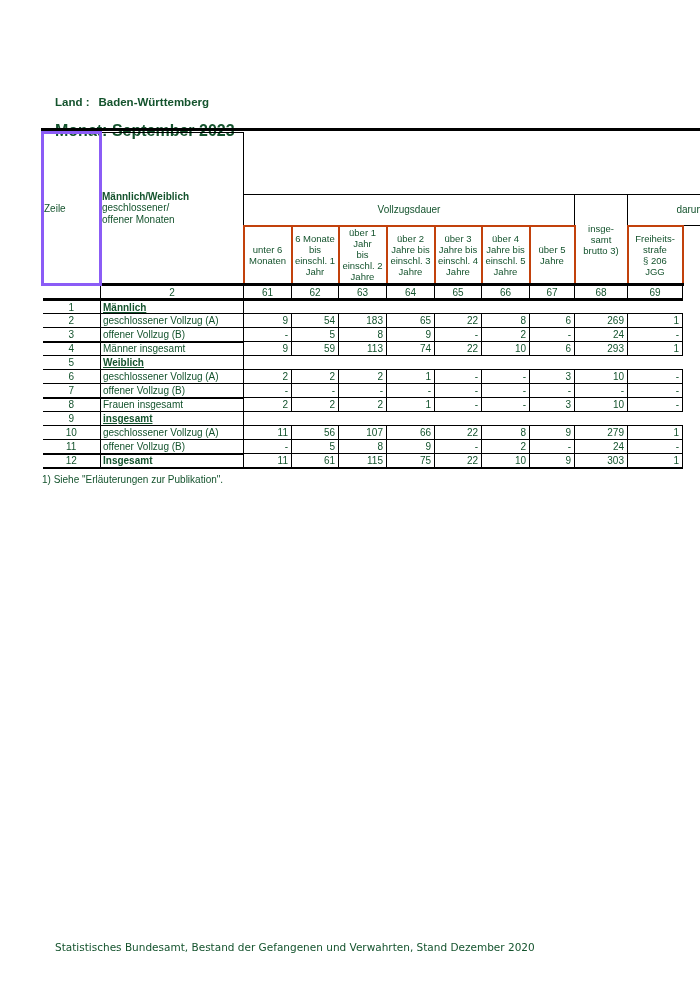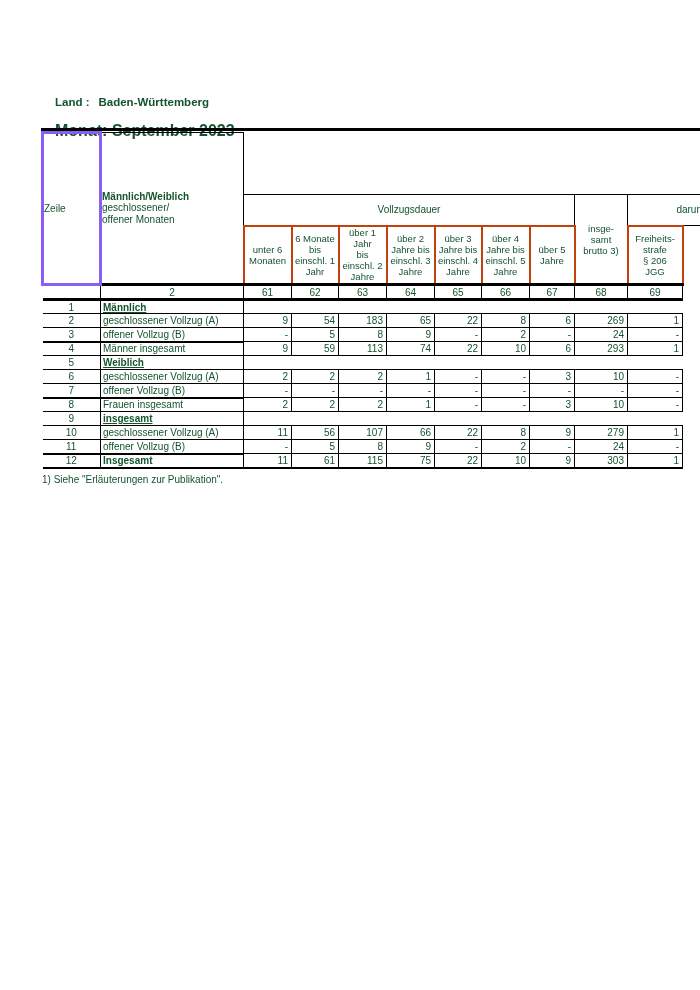--- a/index.html
+++ b/index.html
@@ -275,14 +275,15 @@
             <td class="nc bb">303</td>
             <td class="nc bb">1</td>
             <td class="ec"></td>
           </tr>
         </tbody>
     </table>
   </div>
 
   <div class="footnote">1) Siehe  "Erläuterungen zur Publikation".</div>
 
+  <div class="pagefooter">Statistisches Bundesamt, Bestand der Gefangenen und Verwahrten, Stand Dezember 2020</div>
 
 </div>
 
 </body></html>

